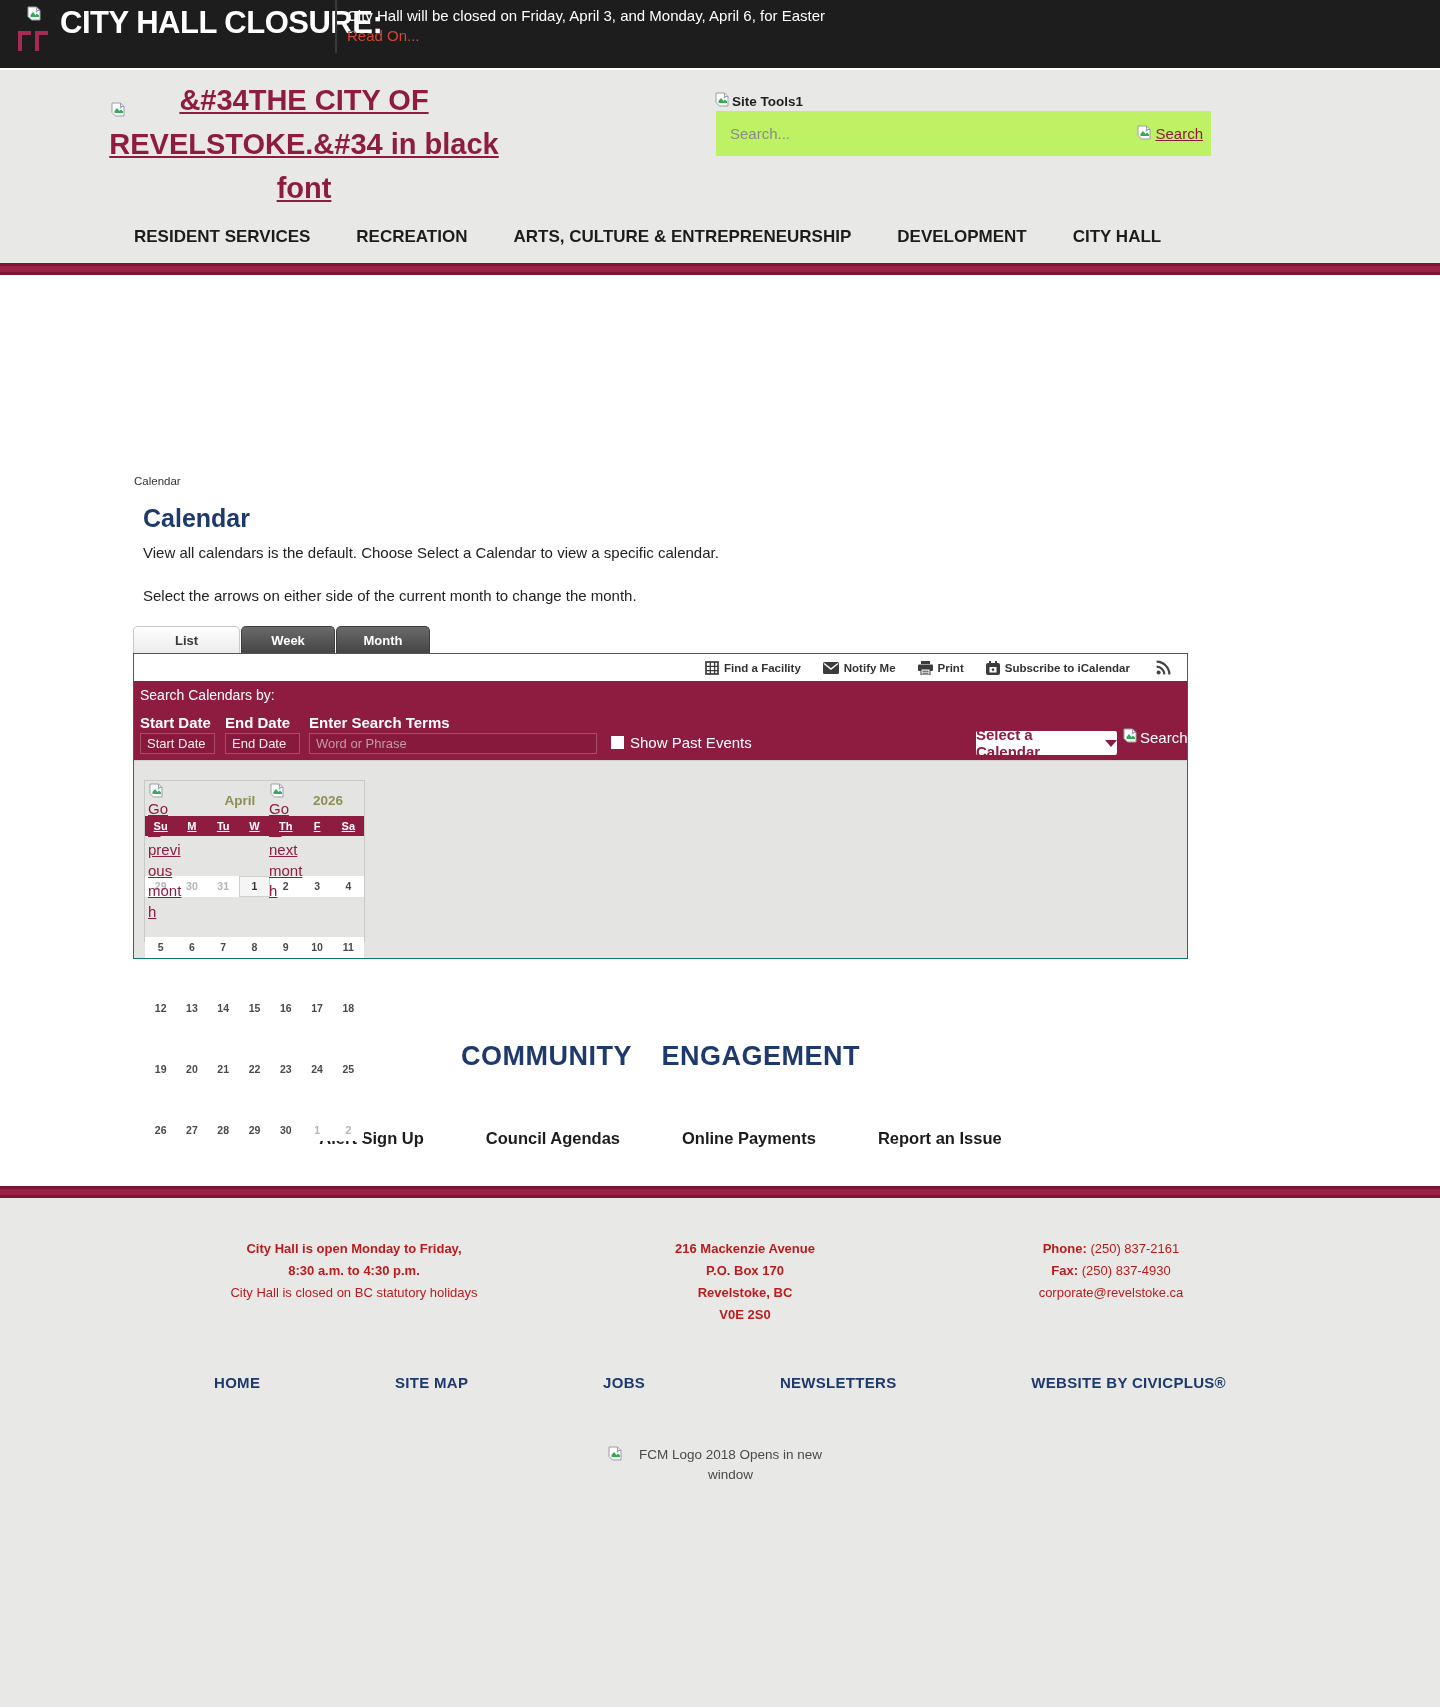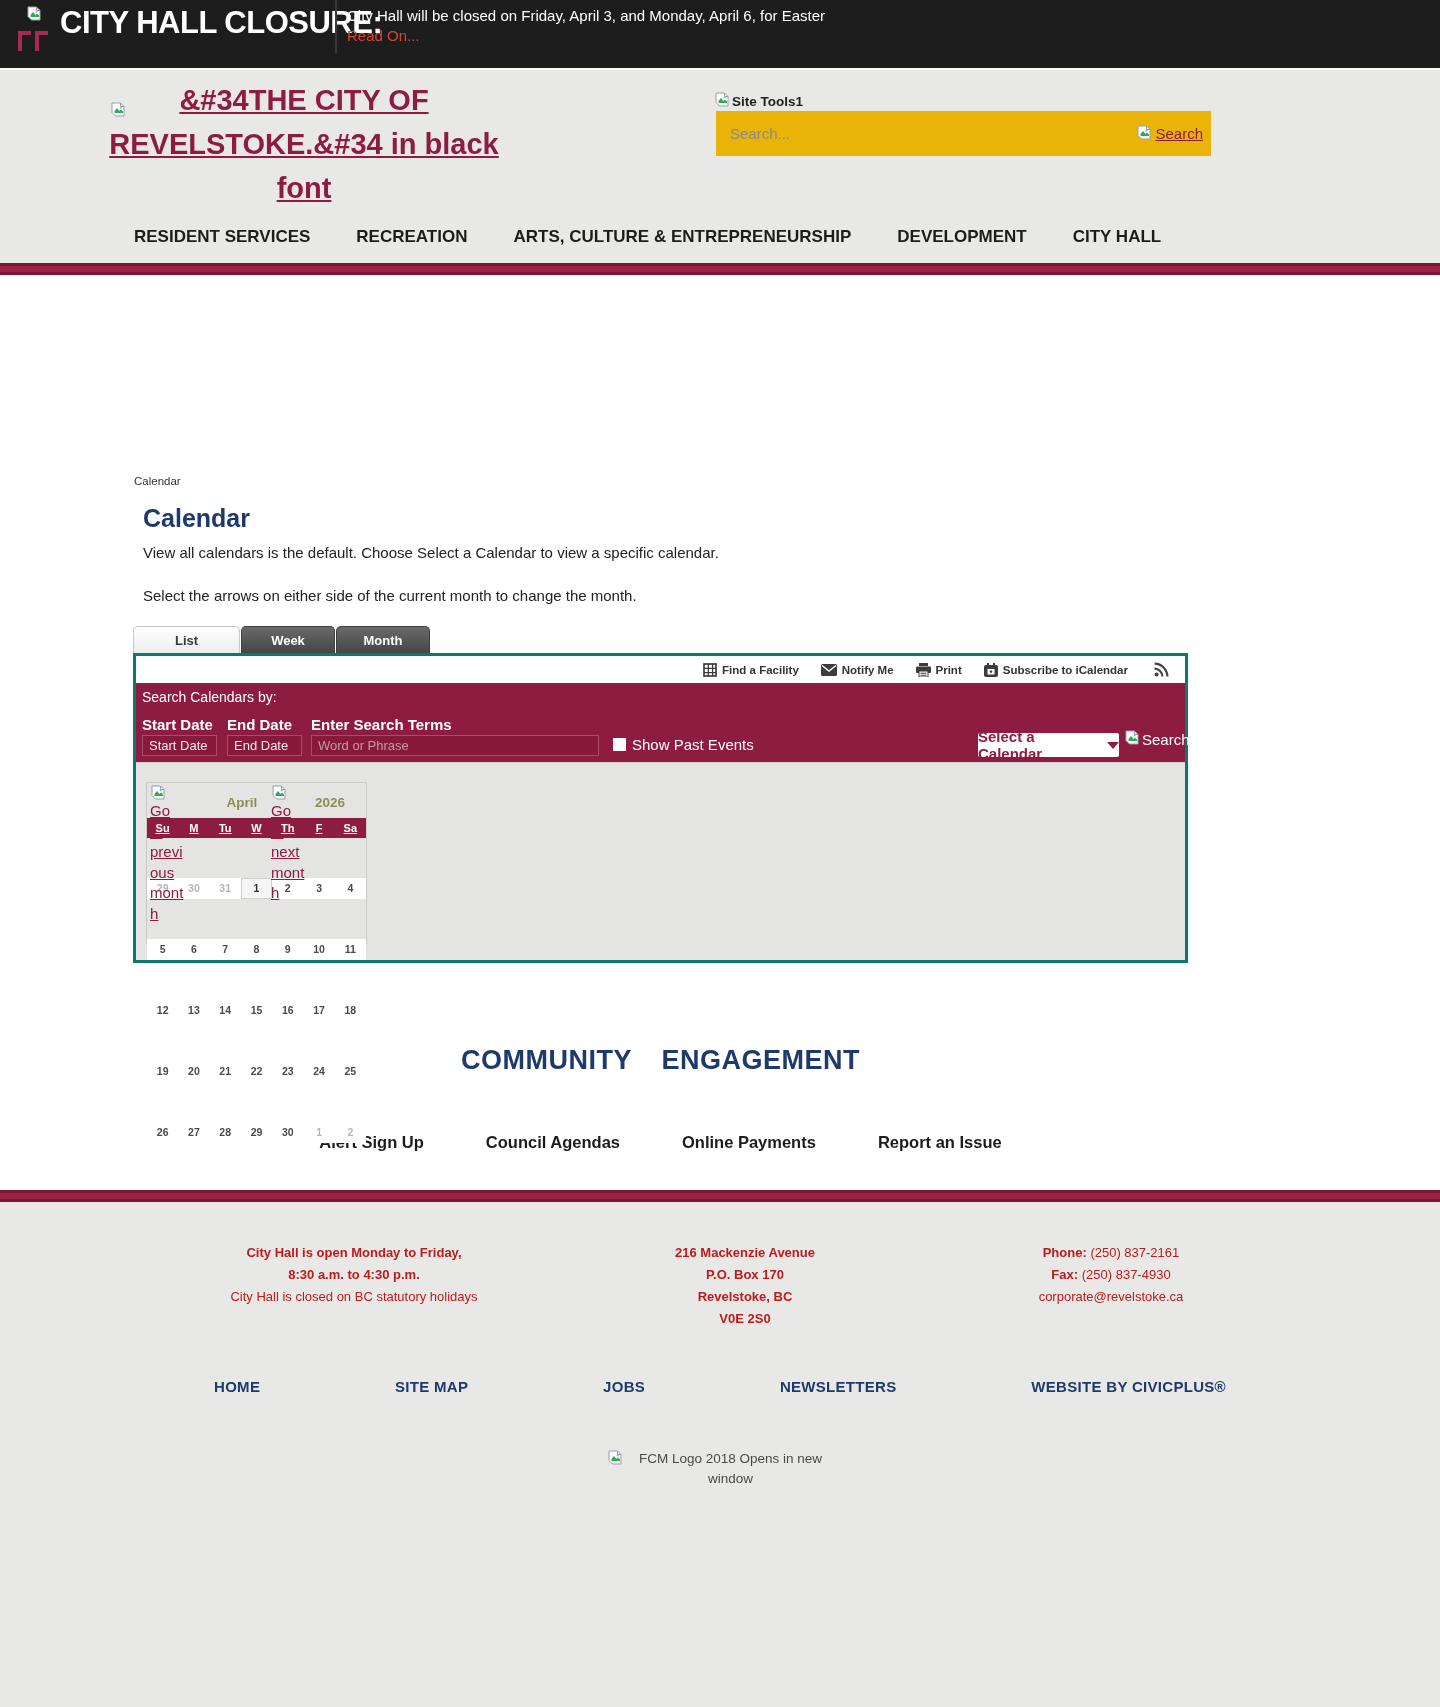--- a/index.html
+++ b/index.html
@@ -21,21 +21,21 @@
   .alert-readon { position:absolute; left:347px; top:27px; font-size:15px; color:#d14836; cursor:pointer; }
 
   
   .site-header { position:relative; height:193px; background:#e8e8e7; margin-top:2px; }
   .logo { position:absolute; left:105px; top:8px; width:398px; text-align:center;
           font-size:29px; line-height:44px; font-weight:bold; color:#8e1c41;
           text-decoration:underline; cursor:pointer; }
   .logo .bimg { position:absolute; left:5px; top:8px; }
   .site-tools { position:absolute; left:714px; top:21px; display:flex; align-items:center; gap:2px;
                 font-size:13.5px; font-weight:bold; color:#1e1e1e; cursor:pointer; }
-  .search-box { position:absolute; left:716px; top:41px; width:495px; height:45px; background:#eab308;
+  .search-box { position:absolute; left:716px; top:41px; width:495px; height:45px; background:#bef264;
                 display:flex; align-items:center; }
   .search-box input { flex:1; border:none; outline:none; background:transparent;
                       font-size:15px; padding:0 14px; color:#333;
                       font-family:"Liberation Sans", sans-serif; }
   .search-box input::placeholder { color:#8a8a8a; }
   .hdr-search-link { display:flex; align-items:center; gap:3px; margin-right:8px;
                      color:#8e1c41; text-decoration:underline; font-size:15px; cursor:pointer; }
   .main-nav { position:absolute; left:134px; top:157px; display:flex; gap:46px;
               font-size:17px; font-weight:bold; color:#1c1c1c; white-space:nowrap;justify-content:center; }
   .nav-item { cursor:pointer; }
@@ -51,21 +51,21 @@
   .intro + .intro { margin-top:26px; }
 
   .tabs { display:flex; margin-top:22px; align-items:flex-end; }
   .tab { height:27px; line-height:27px; text-align:center; font-size:13px; font-weight:bold;
          cursor:pointer; border-radius:5px 5px 0 0; }
   .tab.active { width:107px; background:linear-gradient(#ffffff,#ececec); color:#3a3a3a;
                 border:1px solid #c9c9c9; border-bottom:none; }
   .tab.dark { width:94px; background:linear-gradient(#6a6a6a,#454545); color:#fff;
               border:1px solid #3e3e3e; border-bottom:none; margin-left:1px; }
 
-  .cal-module { border:3px solid #0f766e; }
+  .cal-module { border:1px solid #0f766e; }
   .toolbar { height:27px; background:#fff; display:flex; justify-content:flex-end;
              align-items:center; gap:22px; padding-right:16px; }
   .tb-item { display:flex; align-items:center; gap:5px; font-size:11.5px; font-weight:bold;
              color:#333; cursor:pointer; }
   .tb-icon, .rss { display:flex; align-items:center; }
   .rss { cursor:pointer; margin-left:4px; }
 
   .search-panel { position:relative; height:79px; background:#8e1c41; color:#fff; }
   .sp-title { position:absolute; left:6px; top:6px; font-size:14px; }
   .sp-label { position:absolute; top:33px; font-size:15px; font-weight:bold; }

